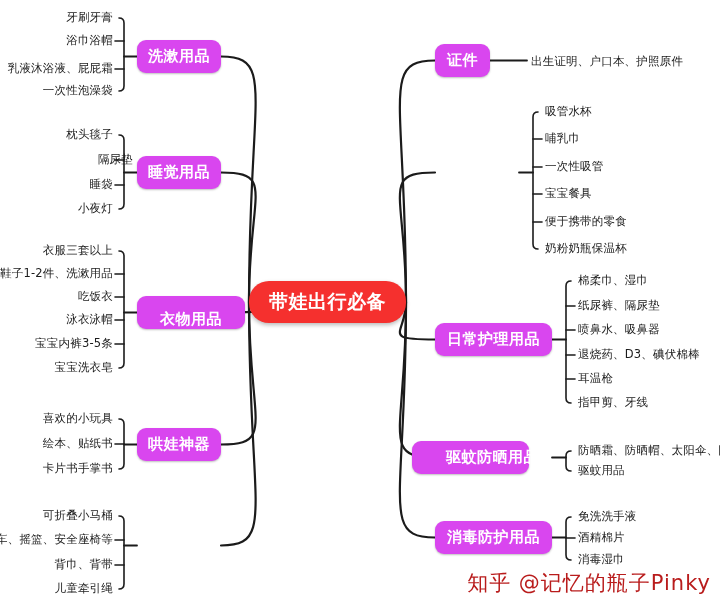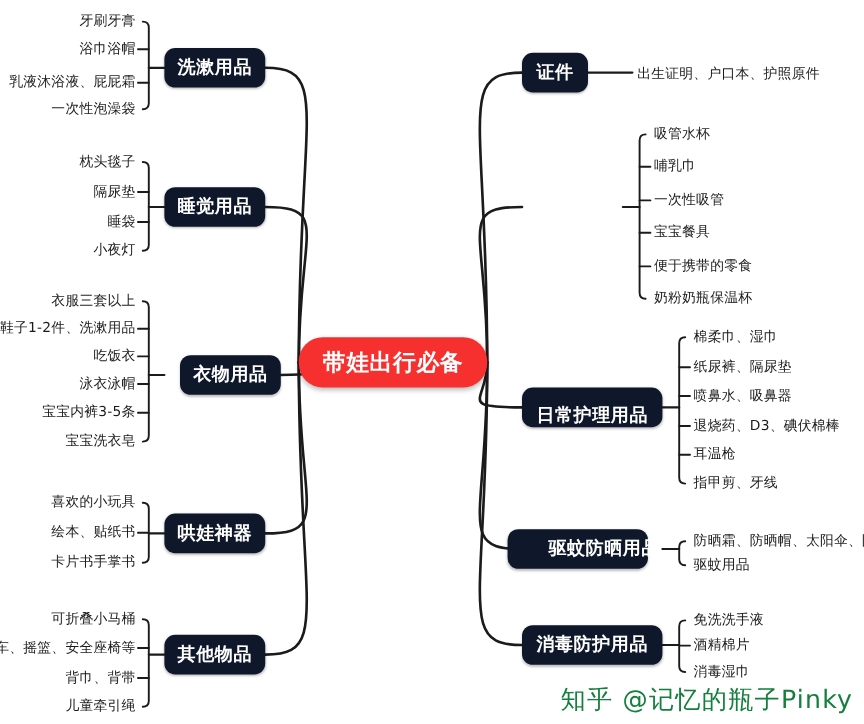--- a/index.html
+++ b/index.html
@@ -24,21 +24,21 @@
     width: 720px;
     height: 603px;
     pointer-events: none;
   }
   .node {
     position: absolute;
     box-sizing: border-box;
     display: flex;
     align-items: center;
     justify-content: center;
-    background: #0f172a;
+    background: #d946ef;
     color: #ffffff;
     border-radius: 9px;
     font-weight: bold;
     letter-spacing: 0.5px;
     white-space: nowrap;
     box-shadow: 0 1px 2px rgba(0,0,0,0.25);
   }
   .node.branch {
     font-size: 15px;
     height: 33px;
@@ -63,21 +63,21 @@
     text-align: left;
   }
   .leaf.left {
     text-align: right;
   }
   #watermark {
     position: absolute;
     right: 9px;
     bottom: 6px;
     font-size: 21px;
-    color: #15803d;
+    color: #b91c1c;
     white-space: nowrap;
     letter-spacing: 1px;
     pointer-events: none;
   }
 </style>
 </head>
 <body>
 
 <div id="canvas">
 
@@ -132,54 +132,51 @@
       <path d="M 552 537.5 L 566 537.5" fill="none" stroke="#1b1b1b" stroke-width="1.8" stroke-linecap="round" stroke-linejoin="round"></path>
       <path d="M 566 538 L 575 538" fill="none" stroke="#1b1b1b" stroke-width="1.6" stroke-linecap="round" stroke-linejoin="round"></path>
     </svg>
 
   <div class="node branch" style="left:137px; top:40px; width:84px;">
     <span>洗漱用品</span>
   </div>
   <div class="node branch" style="left:137px; top:156px; width:84px;">
     <span>睡觉用品</span>
   </div>
-  <div class="node branch" style="left:150px; top:296px; width:84px;">
+  <div class="node branch" style="left:137px; top:296px; width:108px;align-items:flex-end;">
     <span>衣物用品</span>
   </div>
   <div class="node branch" style="left:137px; top:428px; width:84px;">
     <span>哄娃神器</span>
   </div>
-  <div class="node branch" style="left:137px; top:529px; width:84px;">
-    <span>其他物品</span>
-  </div>
 
   <div class="node root" style="left:249px; top:281px; width:157px;border-radius:20px;">
     <span>带娃出行必备</span>
   </div>
 
   <div class="node branch" style="left:435px; top:44px; width:55px;">
     <span>证件</span>
   </div>
-  <div class="node branch" style="left:435px; top:323px; width:117px;align-items:flex-end;">
+  <div class="node branch" style="left:435px; top:323px; width:117px;">
     <span>日常护理用品</span>
   </div>
-  <div class="node branch" style="left:423px; top:441px; width:117px;padding-left:44px;">
+  <div class="node branch" style="left:412px; top:441px; width:117px;padding-left:44px;">
     <span>驱蚊防晒用品</span>
   </div>
   <div class="node branch" style="left:435px; top:521px; width:117px;">
     <span>消毒防护用品</span>
   </div>
 
   <div id="leaves">
       <div class="leaf left" style="right: 607px; top: 11px;">牙刷牙膏</div>
       <div class="leaf left" style="right: 607px; top: 34px;">浴巾浴帽</div>
       <div class="leaf left" style="right: 607px; top: 62px;">乳液沐浴液、屁屁霜</div>
       <div class="leaf left" style="right: 607px; top: 84px;">一次性泡澡袋</div>
       <div class="leaf left" style="right: 607px; top: 128px;">枕头毯子</div>
-      <div class="leaf left" style="right: 607px; top: 153px; padding-left: 36px;">隔尿垫</div>
+      <div class="leaf left" style="right: 587px; top: 153px; padding-left: 36px;">隔尿垫</div>
       <div class="leaf left" style="right: 607px; top: 178px;">睡袋</div>
       <div class="leaf left" style="right: 607px; top: 202px;">小夜灯</div>
       <div class="leaf left" style="right: 607px; top: 244px;">衣服三套以上</div>
       <div class="leaf left" style="right: 607px; top: 267px;">鞋子1-2件、洗漱用品</div>
       <div class="leaf left" style="right: 607px; top: 290px;">吃饭衣</div>
       <div class="leaf left" style="right: 607px; top: 313px;">泳衣泳帽</div>
       <div class="leaf left" style="right: 607px; top: 337px;">宝宝内裤3-5条</div>
       <div class="leaf left" style="right: 607px; top: 361px;">宝宝洗衣皂</div>
       <div class="leaf left" style="right: 607px; top: 412px;">喜欢的小玩具</div>
       <div class="leaf left" style="right: 607px; top: 437px;">绘本、贴纸书</div>

